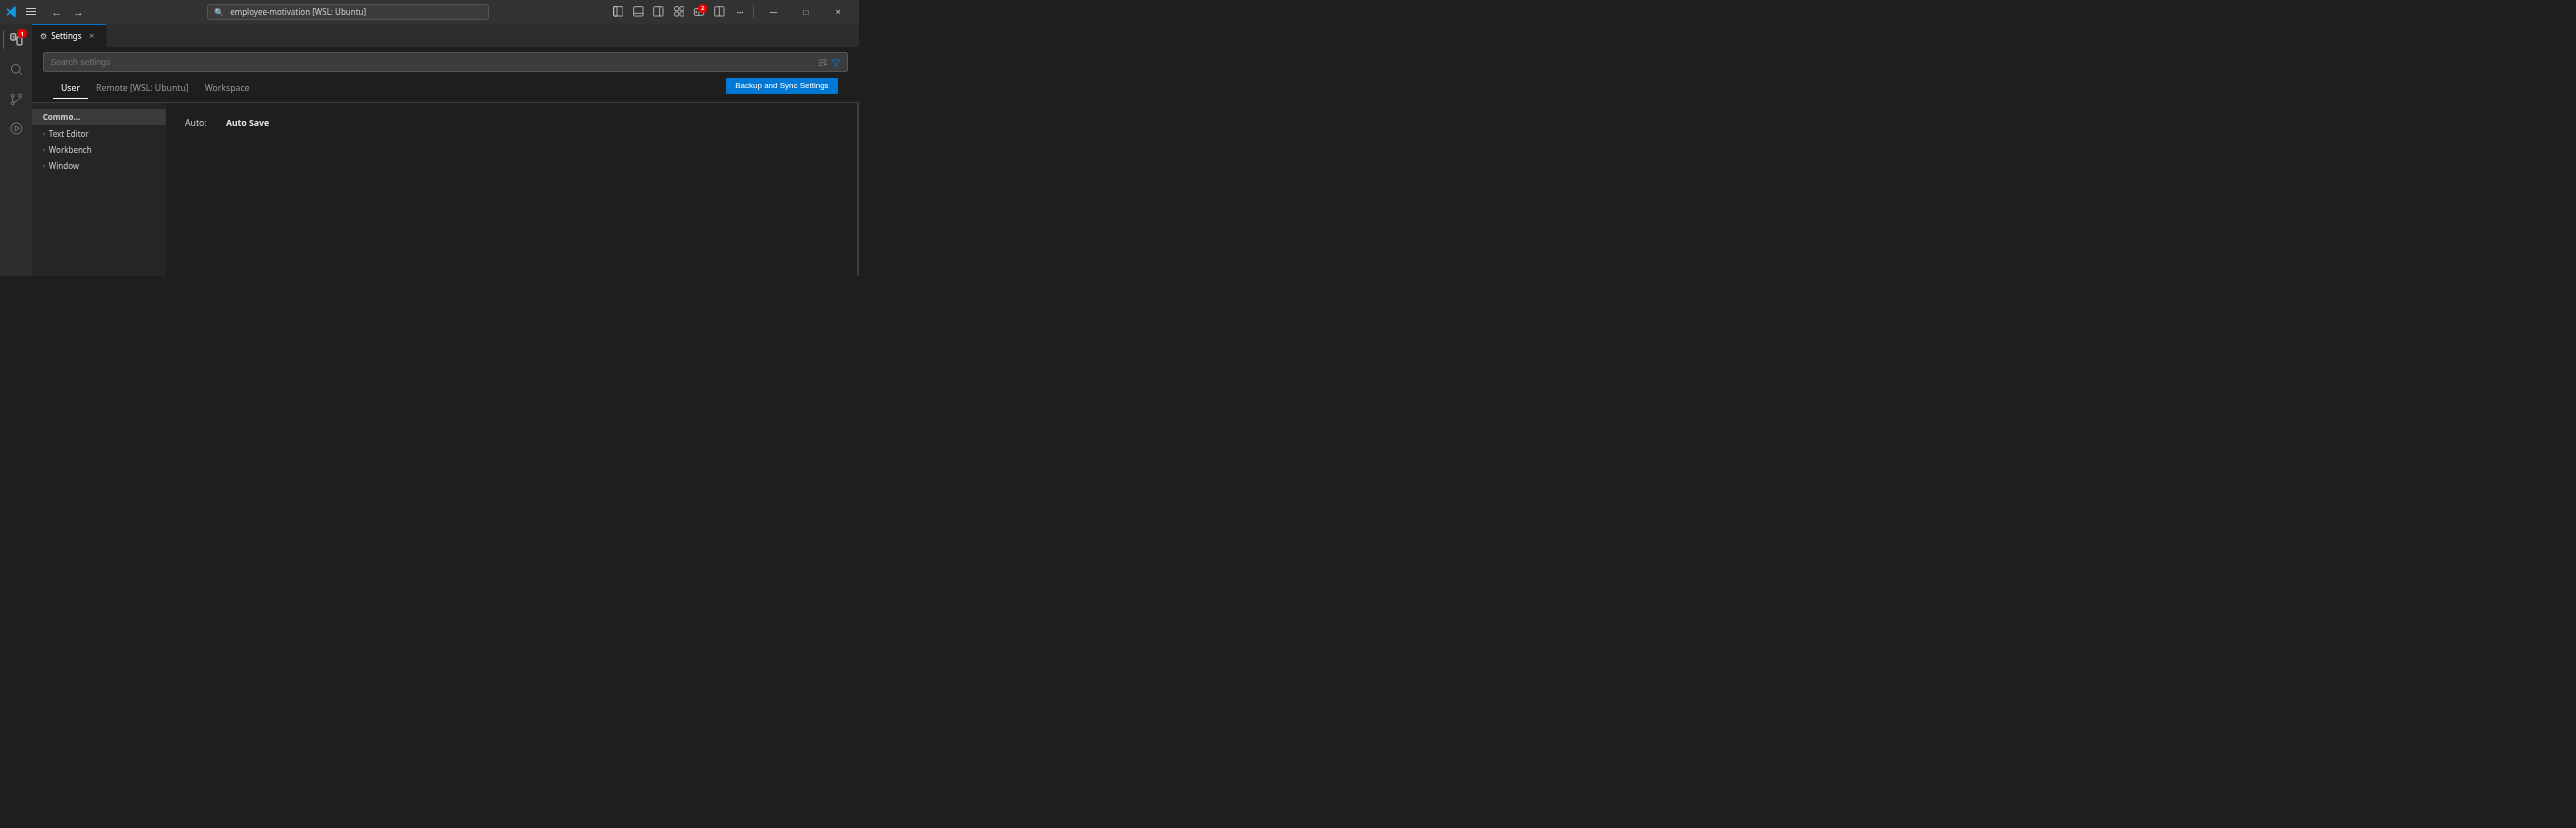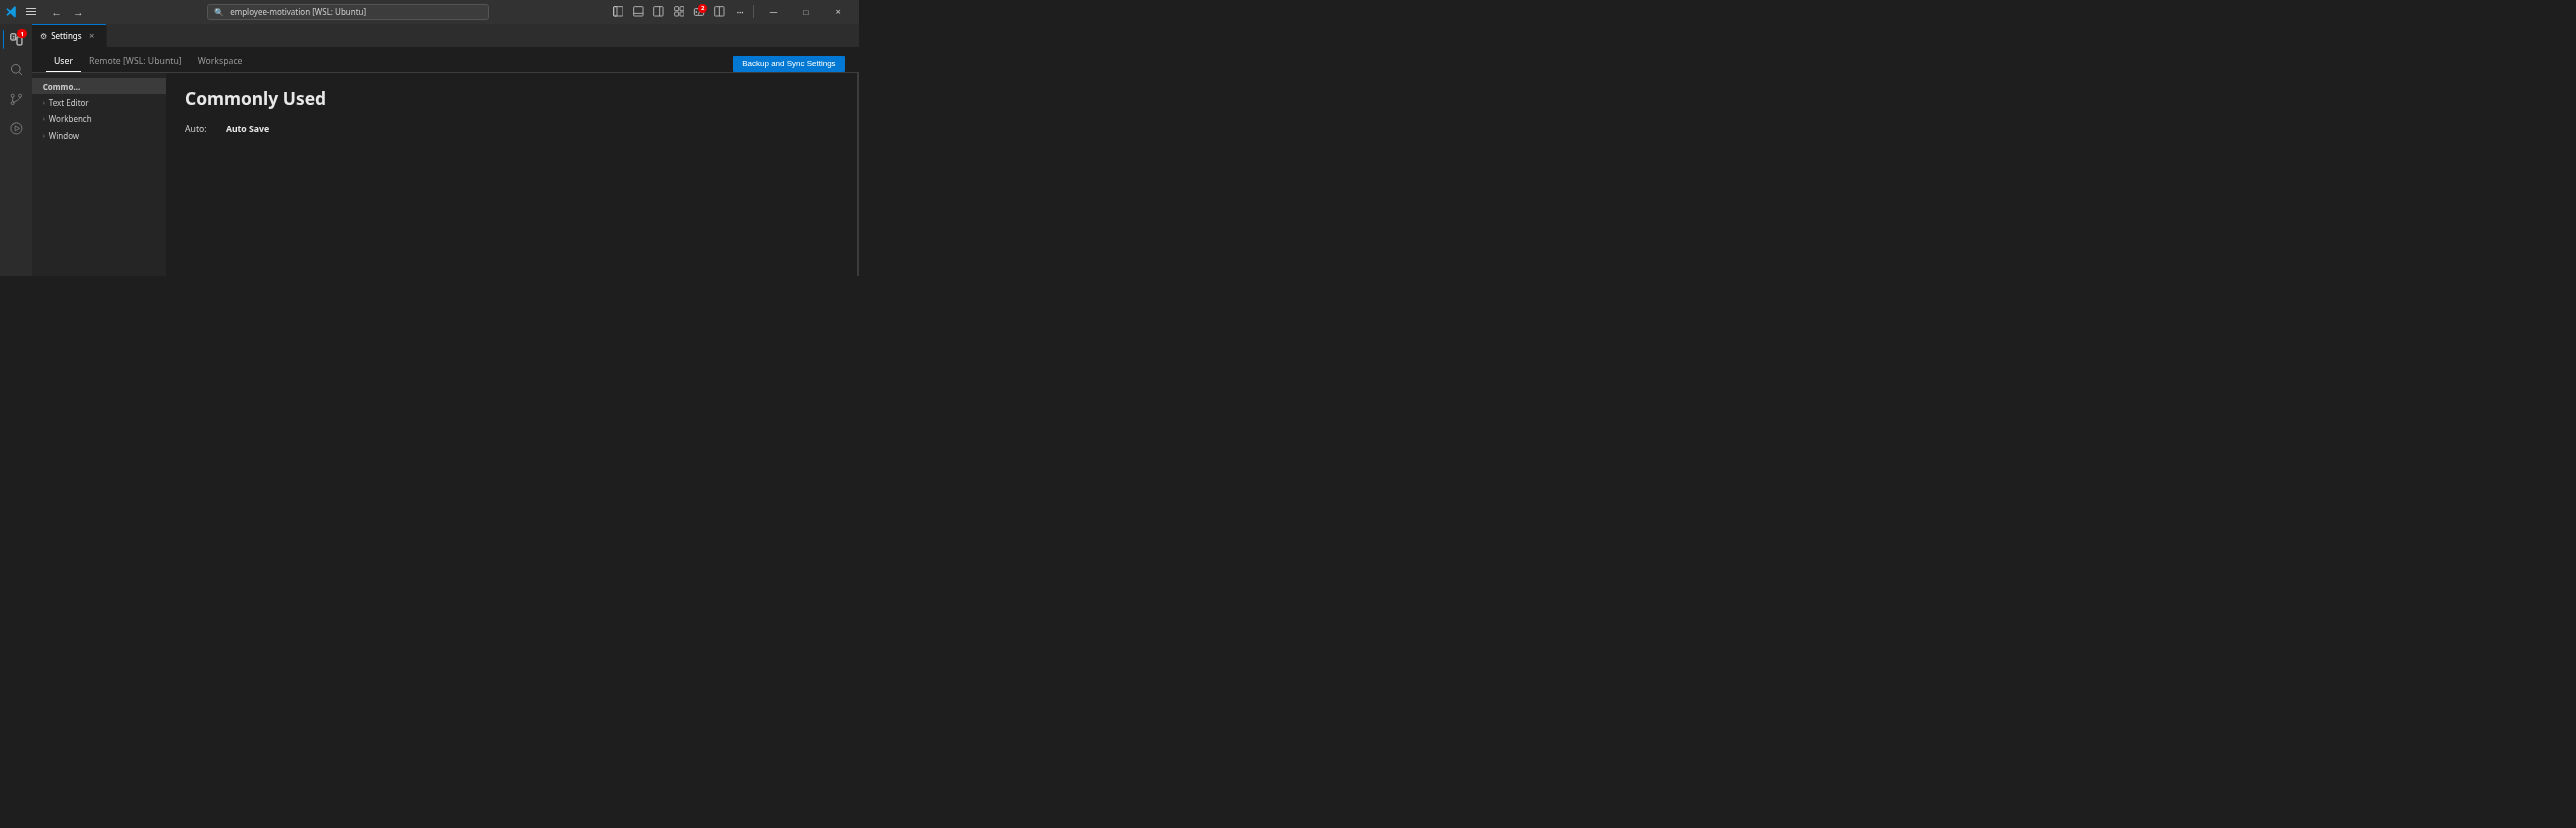--- a/index.html
+++ b/index.html
@@ -289,22 +289,22 @@
 
     .settings-search-icons {
       display: flex;
       gap: 4px;
       align-items: center;
       color: #858585;
     }
 
     .settings-tabs-row {
       display: flex;
-      align-items: flex-end;
-      padding: 0 14px;
+      align-items: flex-start;
+      padding: 0 21px;
       border-bottom: 0.7px solid #3d3d3d;
       flex-shrink: 0;
       height: 25.5px;
     }
 
     .settings-tab {
       padding: 4px 8px;
       cursor: pointer;
       color: #969696;
       font-size: 8.7px;
@@ -541,20 +541,37 @@
     <div class="tab-bar">
       <div class="tab active">
         <span class="tab-icon">⚙</span>
         <span>Settings</span>
         <span class="tab-close">×</span>
       </div>
     </div>
 
     <div class="settings-content">
 
+      <div class="settings-search-bar">
+        <input class="settings-search-input" type="text" placeholder="Search settings" style="">
+        <div class="settings-search-icons">
+
+          <svg width="9.4" height="9.4" viewBox="0 0 14 14" fill="none">
+            <line x1="1" y1="3" x2="13" y2="3" stroke="#858585" stroke-width="1.2"></line>
+            <line x1="1" y1="7" x2="10" y2="7" stroke="#858585" stroke-width="1.2"></line>
+            <line x1="1" y1="11" x2="7" y2="11" stroke="#858585" stroke-width="1.2"></line>
+            <line x1="11" y1="5" x2="11" y2="11" stroke="#858585" stroke-width="1.2"></line>
+            <polyline points="9,9 11,11 13,9" fill="none" stroke="#858585" stroke-width="1.2"></polyline>
+          </svg>
+
+          <svg width="9.4" height="9.4" viewBox="0 0 14 14" fill="none">
+            <path d="M1 3h12l-5 5v5l-2-1V8L1 3z" stroke="#0078d4" stroke-width="1.2" fill="none"></path>
+          </svg>
+        </div>
+      </div>
 
       <div class="settings-tabs-row">
         <div class="settings-tab active">User</div>
         <div class="settings-tab">Remote [WSL: Ubuntu]</div>
         <div class="settings-tab">Workspace</div>
         <button class="backup-sync-btn">Backup and Sync Settings</button>
       </div>
 
       <div class="settings-body">
 
@@ -570,21 +587,20 @@
             <span class="chevron">›</span>
             <span>Workbench</span>
           </div>
           <div class="sidebar-item">
             <span class="chevron">›</span>
             <span>Window</span>
           </div>
         </div>
 
         <div class="settings-main">
-          <div class="section-title">Commonly Used</div>
           <div class="setting-item">
             <span class="setting-label">
               <span>Auto: </span><strong>Auto Save</strong>
             </span>
           </div>
         </div>
 
       </div>
     </div>
   </div>

